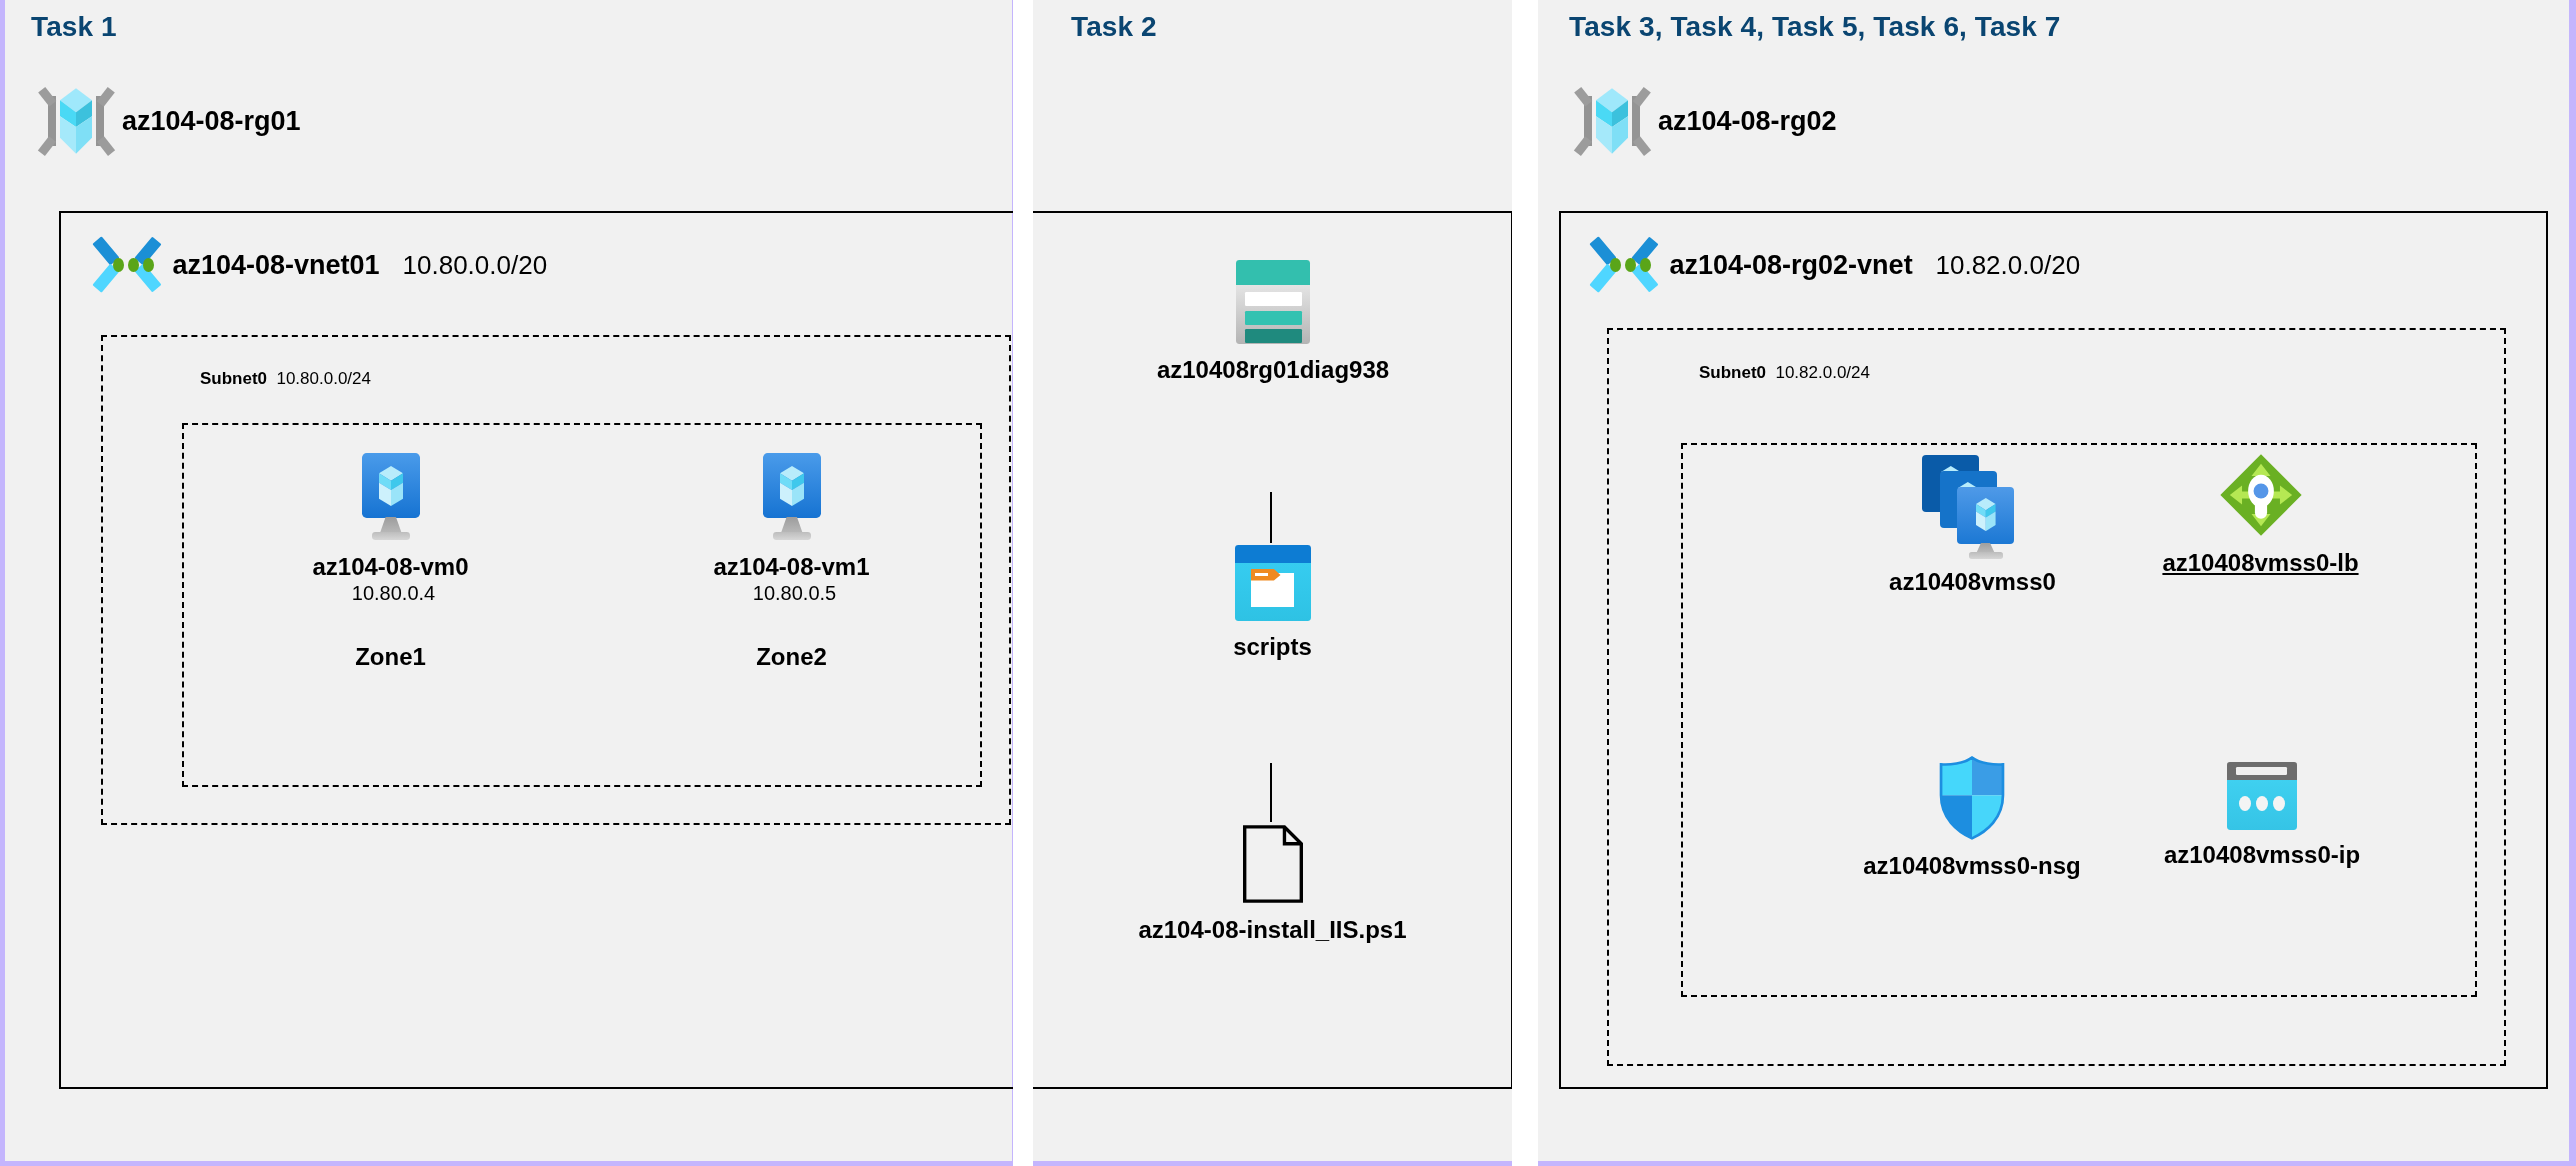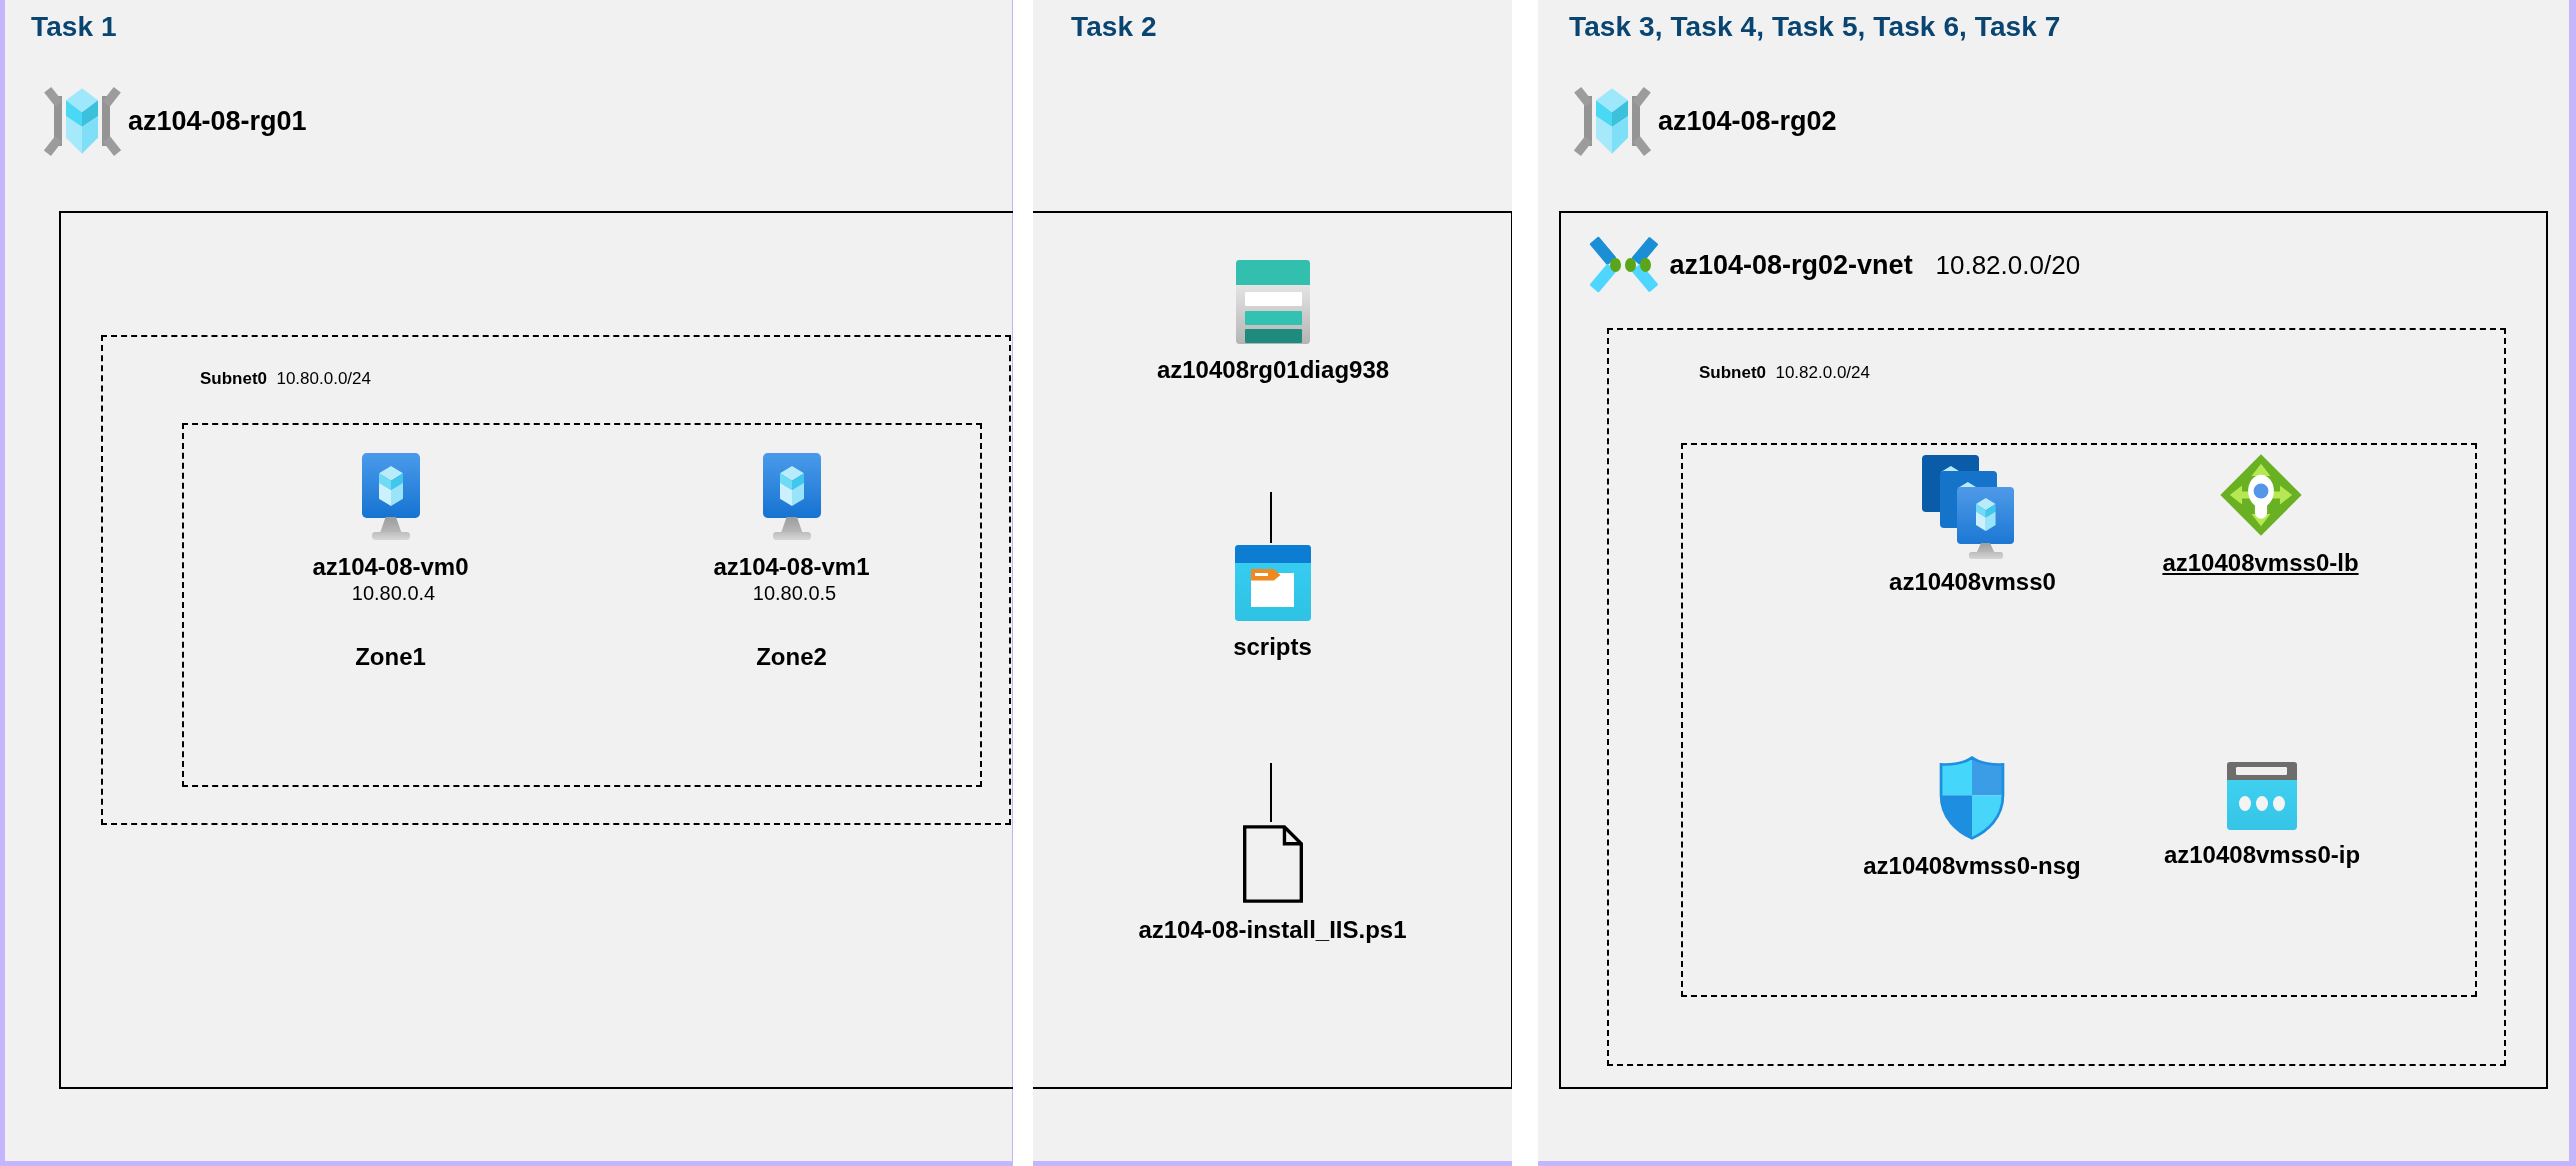--- a/index.html
+++ b/index.html
@@ -43,21 +43,21 @@
   #task2-heading  { left: 1071px; top: 10.8px; }
   #task37-heading { left: 1569px; top: 10.8px; }
 
   
   .rg-row {
     position: absolute;
     display: flex;
     align-items: center;
     gap: 15px;
   }
-  #rg01-row { left: 51px;   top: 84px; }
+  #rg01-row { left: 45px;   top: 84px; }
   #rg02-row { left: 1581px; top: 84px; }
   .rg-label {
     font-size: 27px;
     font-weight: bold;
     color: #000000;
     white-space: nowrap;
   }
 
   
   .vnet-box {
@@ -381,20 +381,33 @@
           <polygon points="0,18 24,36 24,58 0,42" fill="#4ad9f5"></polygon>
           <polygon points="48,18 24,36 24,58 48,42" fill="#3cc1dd"></polygon>
           <polygon points="0,42 24,58 24,98 0,74" fill="#a5e9fa"></polygon>
           <polygon points="48,42 24,58 24,98 48,74" fill="#7fdff6"></polygon>
         </svg>
       </span>
     </span>
     <span class="rg-label">az104-08-rg02</span>
   </div>
 
+  <div class="vnet-row" id="vnet01-row">
+    <span class="icon ico-vnet">
+      <span class="chev c1"></span>
+        <span class="chev c2"></span>
+      <span class="chev c3"></span>
+        <span class="chev c4"></span>
+      <span class="dot d1"></span>
+        <span class="dot d2"></span>
+        <span class="dot d3"></span>
+    </span>
+    <span class="vnet-name">az104-08-vnet01</span>
+    <span class="vnet-cidr">10.80.0.0/20</span>
+  </div>
 
   <div class="vnet-row" id="vnet02-row">
     <span class="icon ico-vnet">
       <span class="chev c1"></span>
         <span class="chev c2"></span>
       <span class="chev c3"></span>
         <span class="chev c4"></span>
       <span class="dot d1"></span>
         <span class="dot d2"></span>
         <span class="dot d3"></span>

